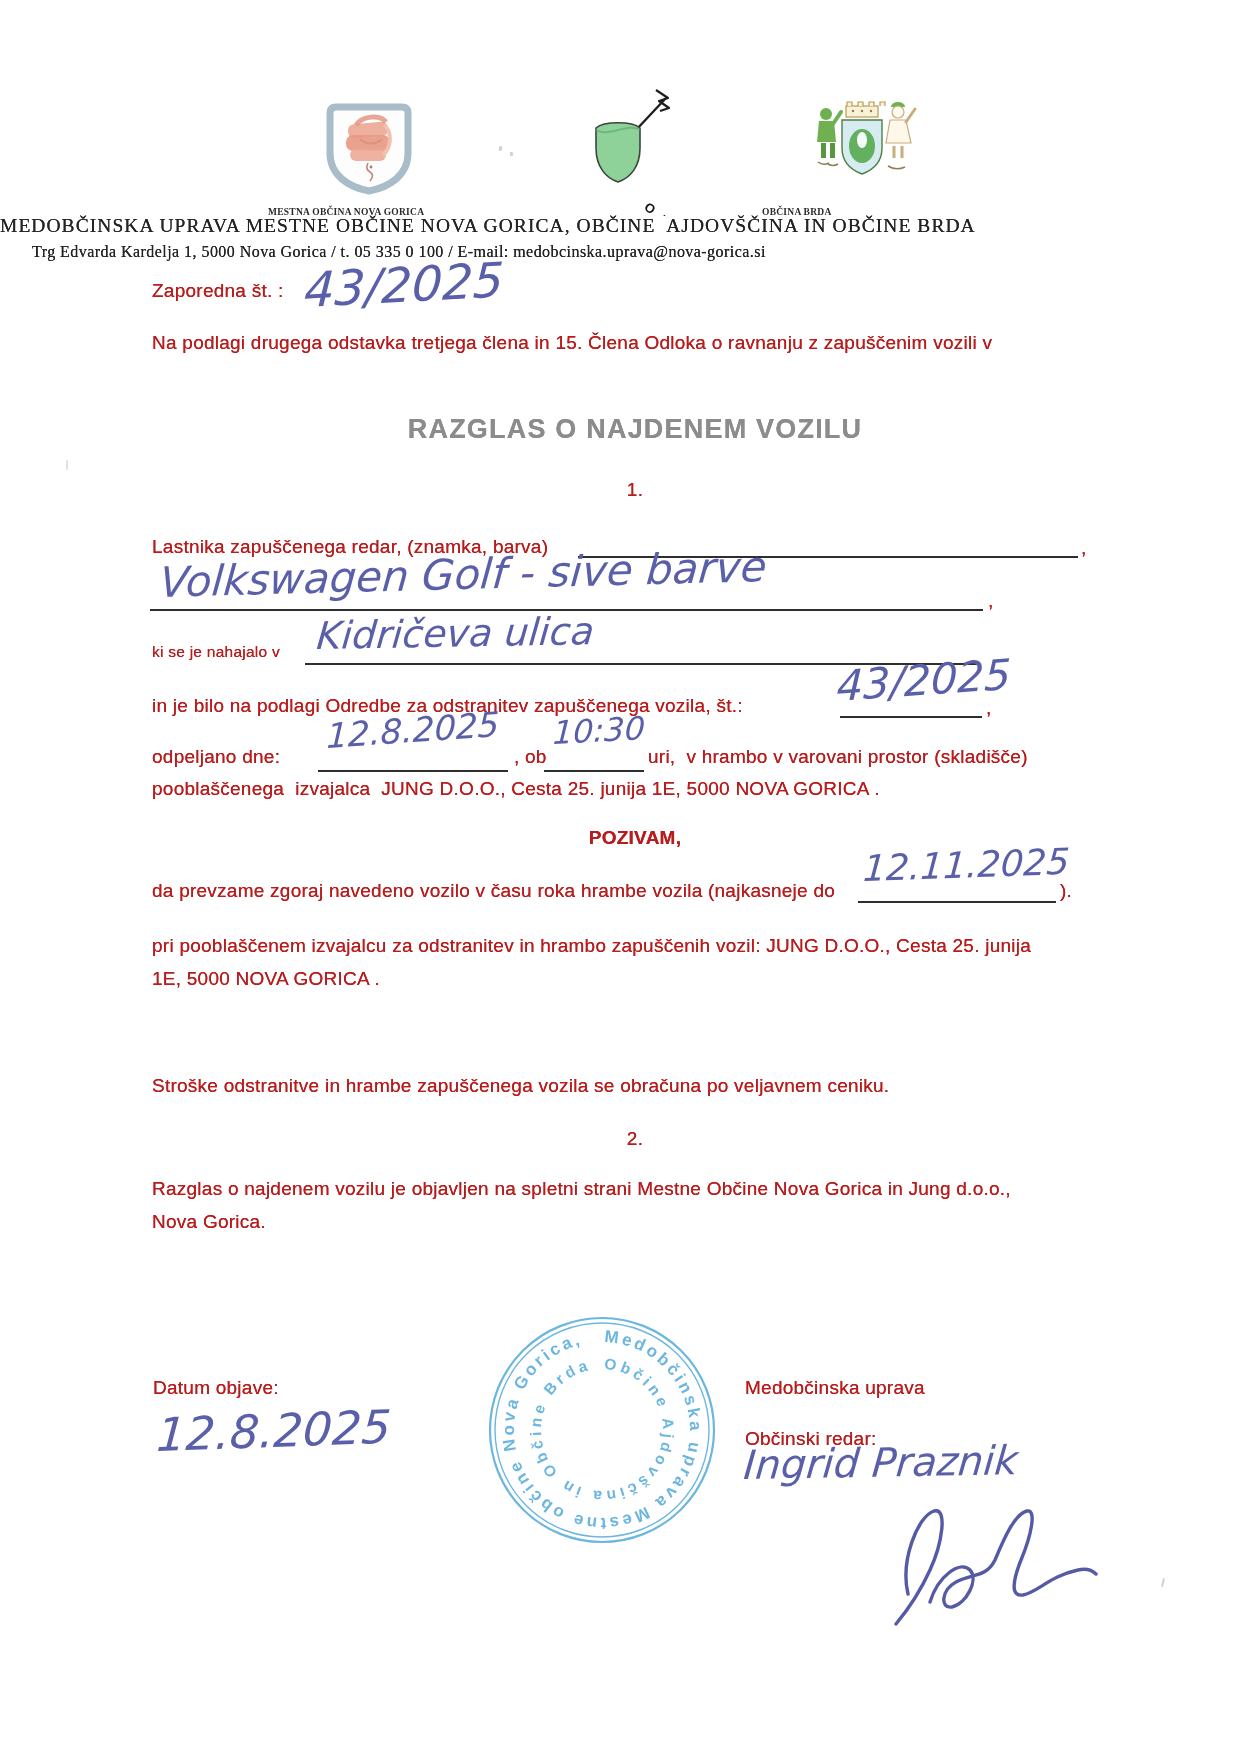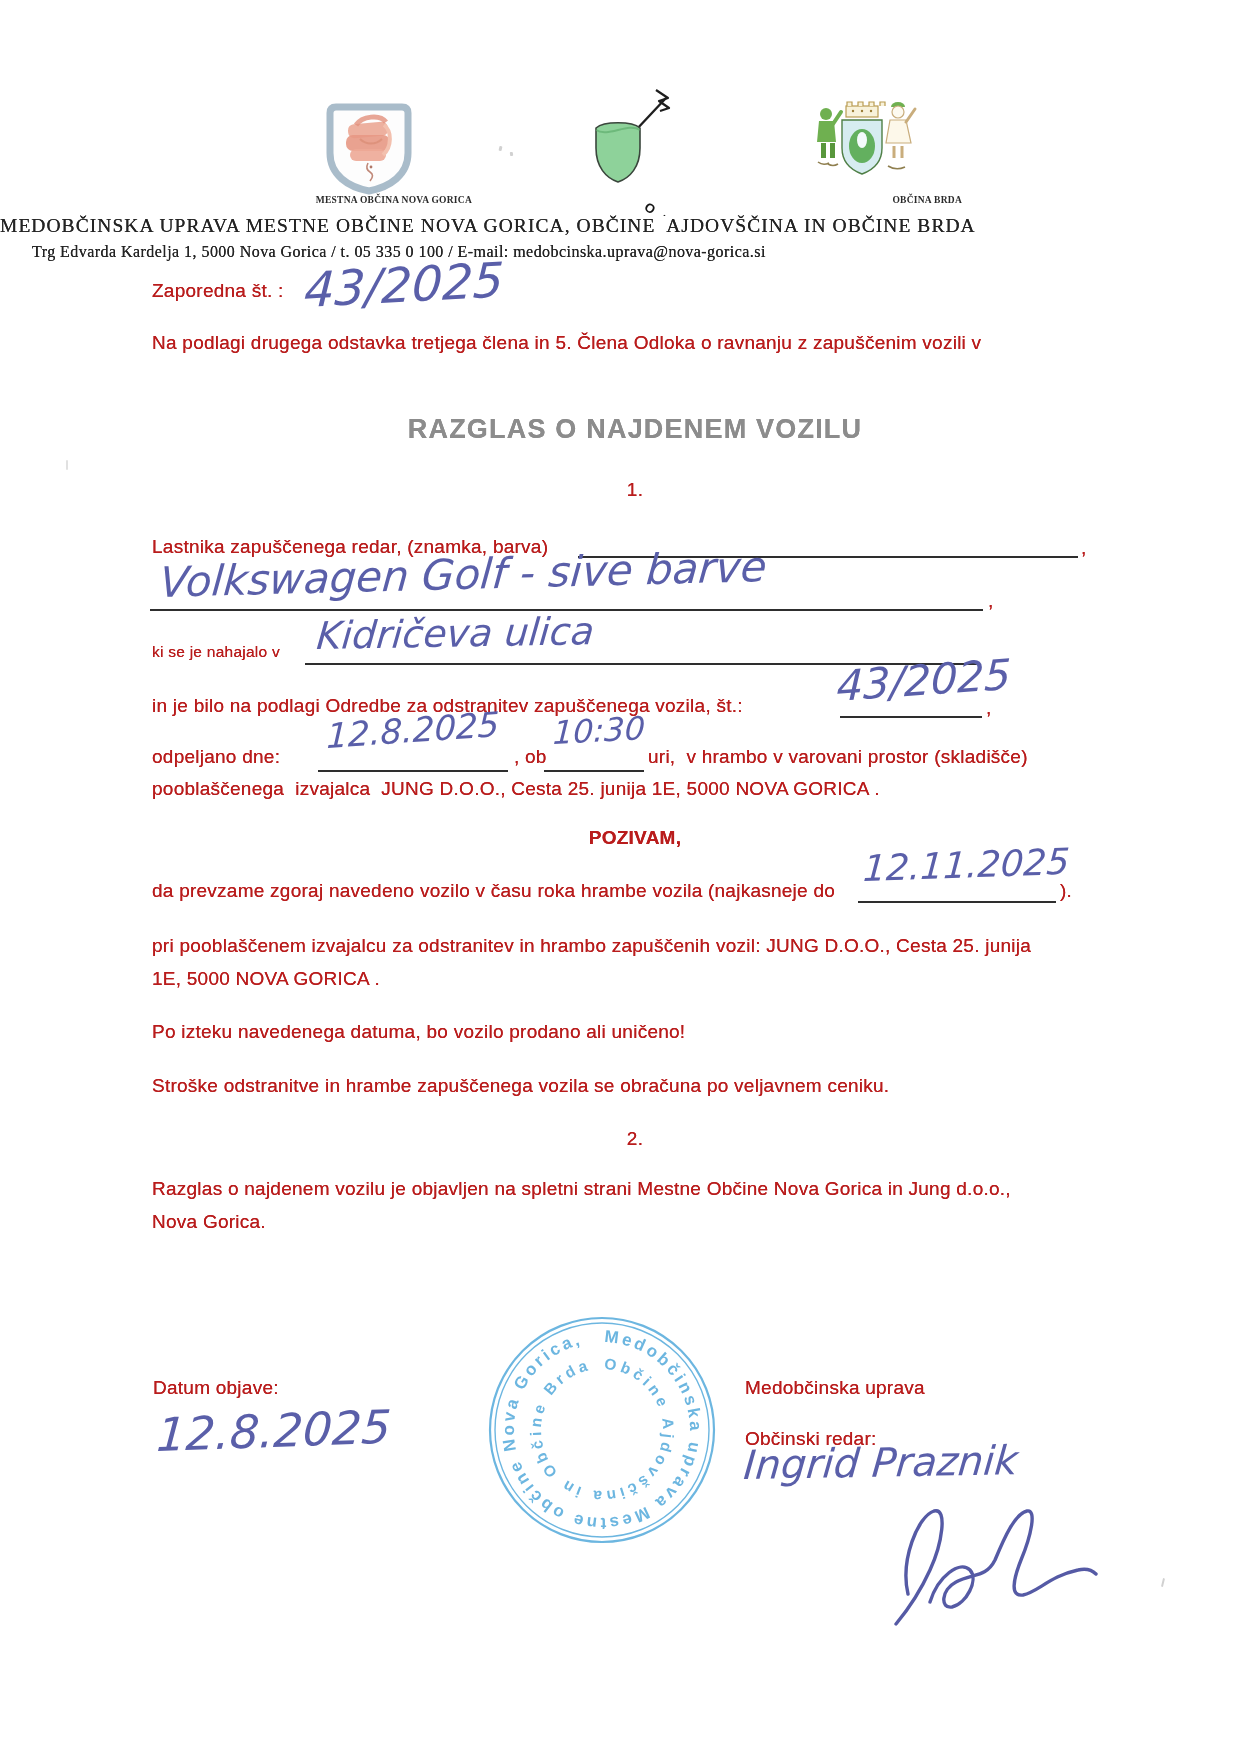--- a/index.html
+++ b/index.html
@@ -14,21 +14,21 @@
   .addr-line{font-size:16px;letter-spacing:.45px;margin-left:32px;}
   .hcenter{width:1136px;left:0;text-align:left;}
   .bcenter{left:150px;width:970px;text-align:center;}
   .doc-title{font-weight:700;font-size:27px;color:#8c8c8c;letter-spacing:1.2px;
              text-shadow:0 0 .6px #828282;}
   .b{font-weight:700;}
   .hw{font-family:"DejaVu Sans",sans-serif;font-style:italic;color:#5a5fa9;white-space:pre;
       transform-origin:left bottom;}
   .blank{border-bottom:2px solid #2e2e2e;height:0;}
   .caption{font:700 9.5px "Liberation Serif",serif;color:#2a2a2a;letter-spacing:.25px;
-           text-align:right;white-space:pre;}
+           text-align:left;white-space:pre;margin-top:12px;}
   .speck{background:#9a9a9a;opacity:.45;border-radius:1px;}
   svg text{font-family:"Liberation Sans",sans-serif;}
 </style>
 </head>
 <body>
 
 <div class="page">
 
   <svg class="abs" style="left:326px;top:103px" width="86" height="92" viewBox="0 0 86 92">
     <path d="M10,4 H76 Q82,4 82,10 V50 C82,72 64,84 43,88 C22,84 4,72 4,50 V10 Q4,4 10,4 Z" fill="#fdfdfd" stroke="#a9bcca" stroke-width="7" stroke-linejoin="round"></path>
@@ -82,21 +82,21 @@
     <path d="M82,72 q8,5 17,1" stroke="#8f7f4f" stroke-width="1.6" fill="none"></path>
   </svg>
   <div class="abs caption" style="left:762px;top:195px;width:200px">OBČINA BRDA</div>
 
   <div class="abs line serif org-line hcenter" style="top:215px">MEDOBČINSKA UPRAVA MESTNE OBČINE NOVA GORICA, OBČINE  AJDOVŠČINA IN OBČINE BRDA</div>
   <div class="abs line serif addr-line hcenter" style="top:243px">Trg Edvarda Kardelja 1, 5000 Nova Gorica / t. 05 335 0 100 / E-mail: medobcinska.uprava@nova-gorica.si</div>
 
   <div class="abs line" style="left:152px;top:280px">Zaporedna št. :</div>
   <div class="abs hw" style="left:303px;top:262px;font-size:48px;transform:rotate(-3deg) skewX(-6deg);z-index:5">43/2025</div>
 
-  <div class="abs line" style="left:152px;top:332px">Na podlagi drugega odstavka tretjega člena in 5. Člena Odloka o ravnanju z zapuščenim vozili v</div>
+  <div class="abs line" style="left:152px;top:332px">Na podlagi drugega odstavka tretjega člena in 15. Člena Odloka o ravnanju z zapuščenim vozili v</div>
 
   <div class="abs line doc-title bcenter" style="top:414px">RAZGLAS O NAJDENEM VOZILU</div>
 
   <div class="abs line bcenter" style="top:479px">1.</div>
 
   <div class="abs line" style="left:152px;top:536px">Lastnika zapuščenega redar, (znamka, barva)</div>
   <div class="abs blank" style="left:578px;top:556px;width:500px"></div>
   <div class="abs line" style="left:1081px;top:537px">,</div>
 
   <div class="abs hw" style="left:158px;top:558px;font-size:42px;transform:rotate(-1.5deg) skewX(-6deg);z-index:5">Volkswagen Golf - sive barve</div>
@@ -124,21 +124,20 @@
   <div class="abs line b bcenter" style="top:827px">POZIVAM,</div>
 
   <div class="abs line" style="left:152px;top:880px">da prevzame zgoraj navedeno vozilo v času roka hrambe vozila (najkasneje do</div>
   <div class="abs hw" style="left:862px;top:848px;font-size:36px;transform:rotate(-2deg) skewX(-6deg);z-index:5">12.11.2025</div>
   <div class="abs blank" style="left:858px;top:901px;width:198px"></div>
   <div class="abs line" style="left:1060px;top:880px">).</div>
 
   <div class="abs line" style="left:152px;top:935px">pri pooblaščenem izvajalcu za odstranitev in hrambo zapuščenih vozil: JUNG D.O.O., Cesta 25. junija</div>
   <div class="abs line" style="left:152px;top:968px">1E, 5000 NOVA GORICA .</div>
 
-  <div class="abs line" style="left:152px;top:1021px">Po izteku navedenega datuma, bo vozilo prodano ali uničeno!</div>
   <div class="abs line" style="left:152px;top:1075px">Stroške odstranitve in hrambe zapuščenega vozila se obračuna po veljavnem ceniku.</div>
 
   <div class="abs line bcenter" style="top:1128px">2.</div>
   <div class="abs line" style="left:152px;top:1178px">Razglas o najdenem vozilu je objavljen na spletni strani Mestne Občine Nova Gorica in Jung d.o.o.,</div>
   <div class="abs line" style="left:152px;top:1211px">Nova Gorica.</div>
 
   <div class="abs line" style="left:153px;top:1377px">Datum objave:</div>
   <div class="abs hw" style="left:155px;top:1408px;font-size:46px;transform:rotate(-2deg) skewX(-6deg);z-index:5">12.8.2025</div>
 
   <div class="abs line" style="left:745px;top:1377px">Medobčinska uprava</div>

